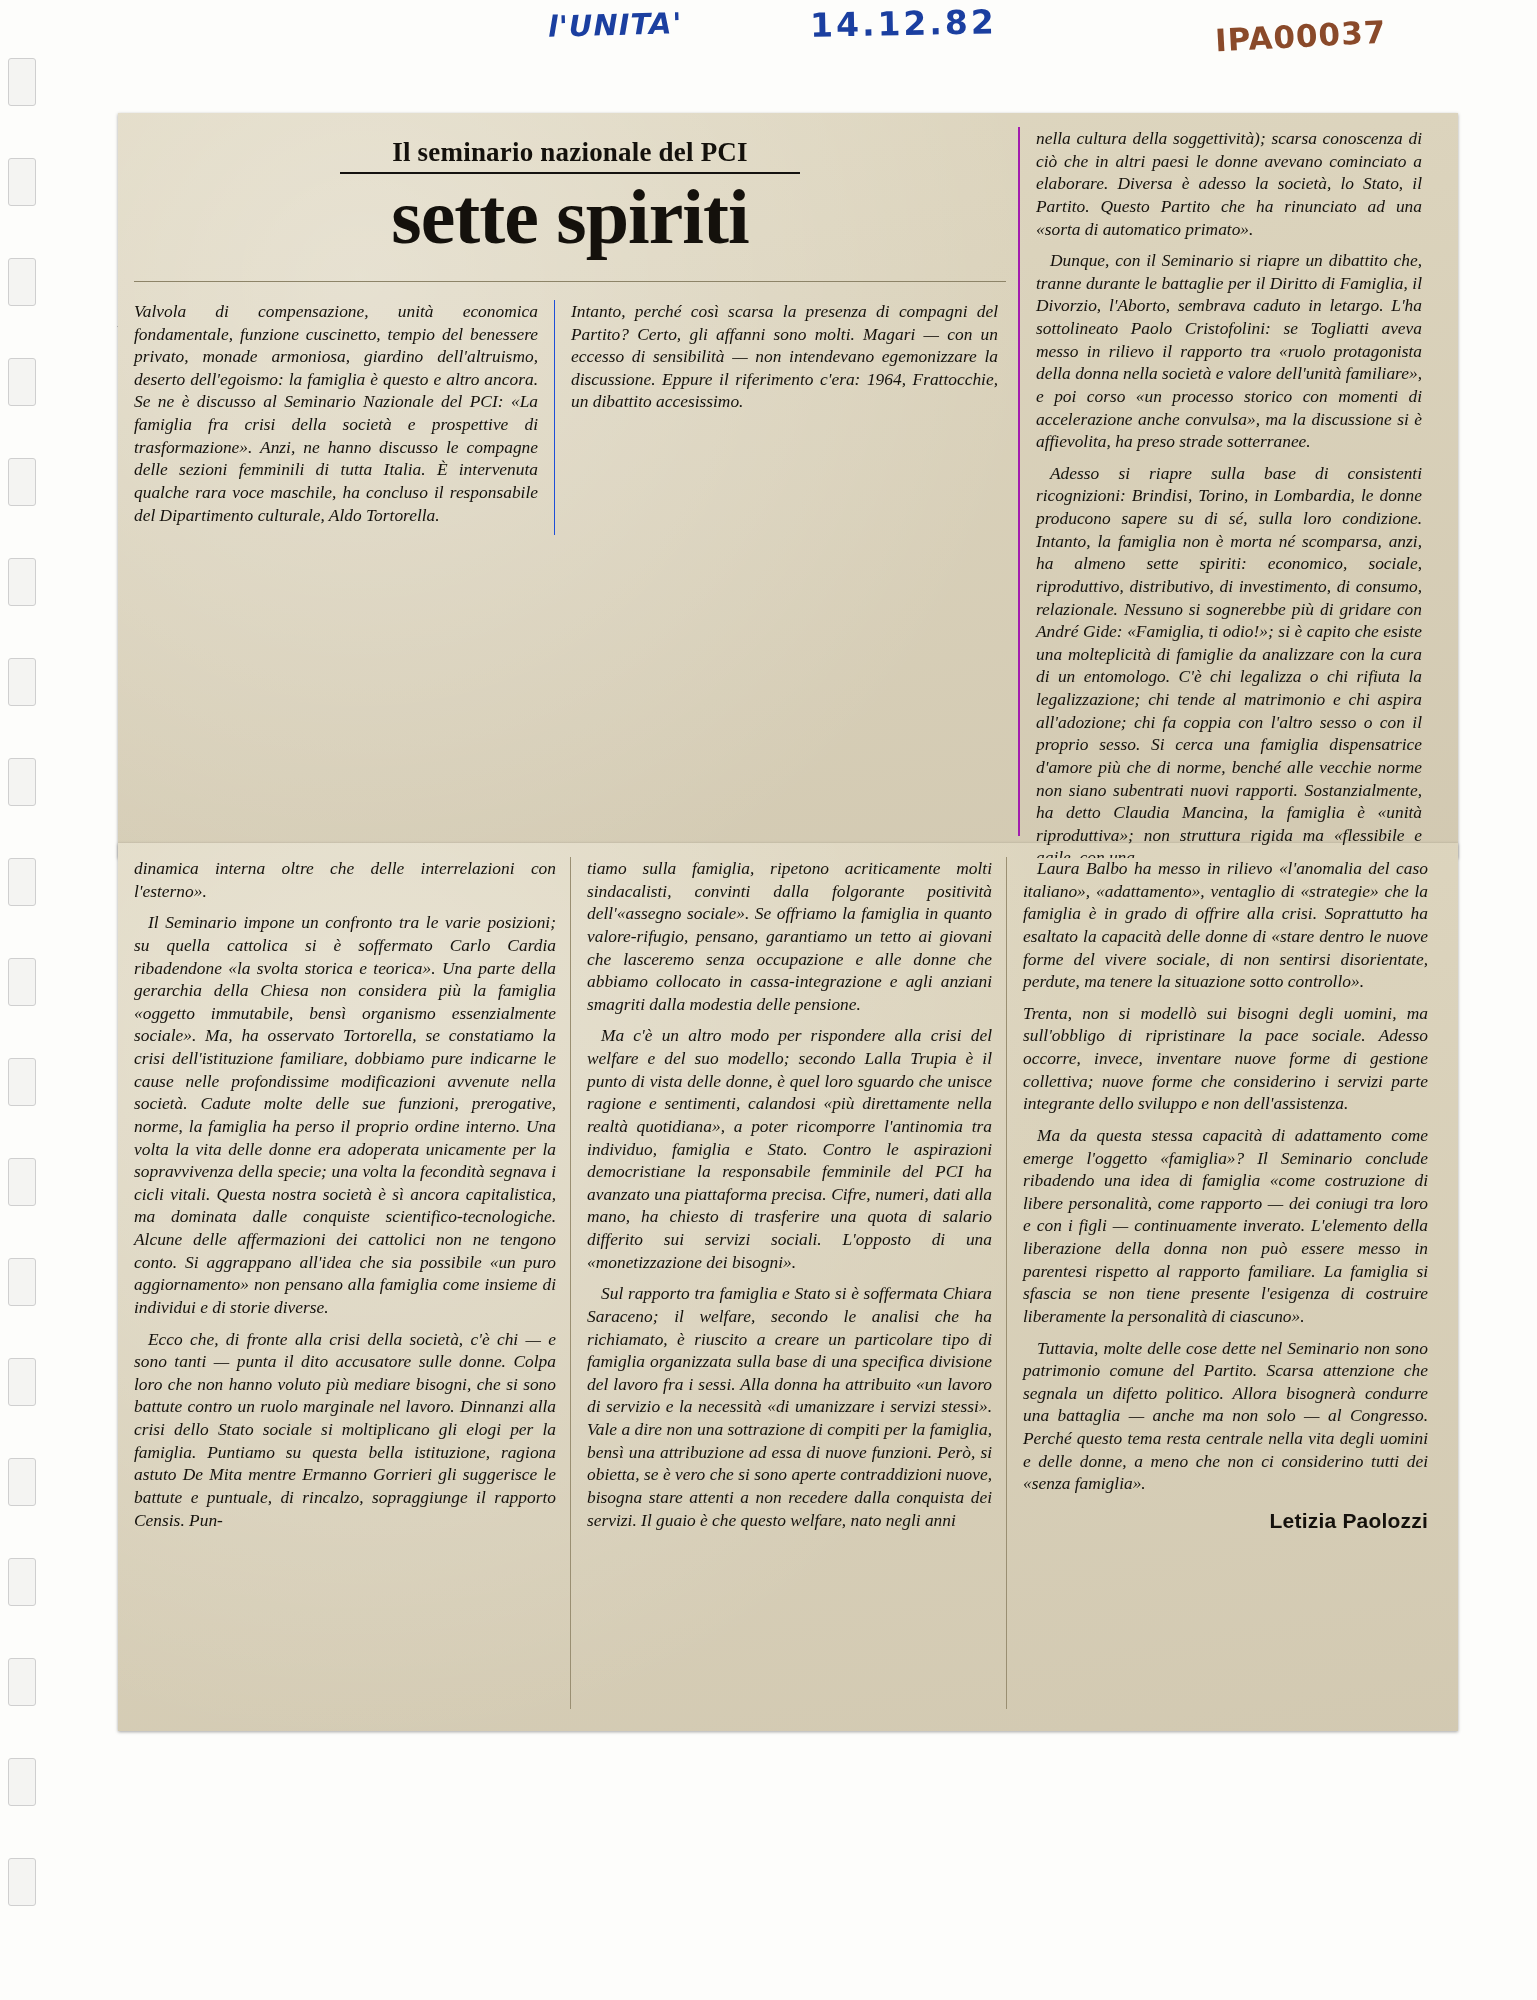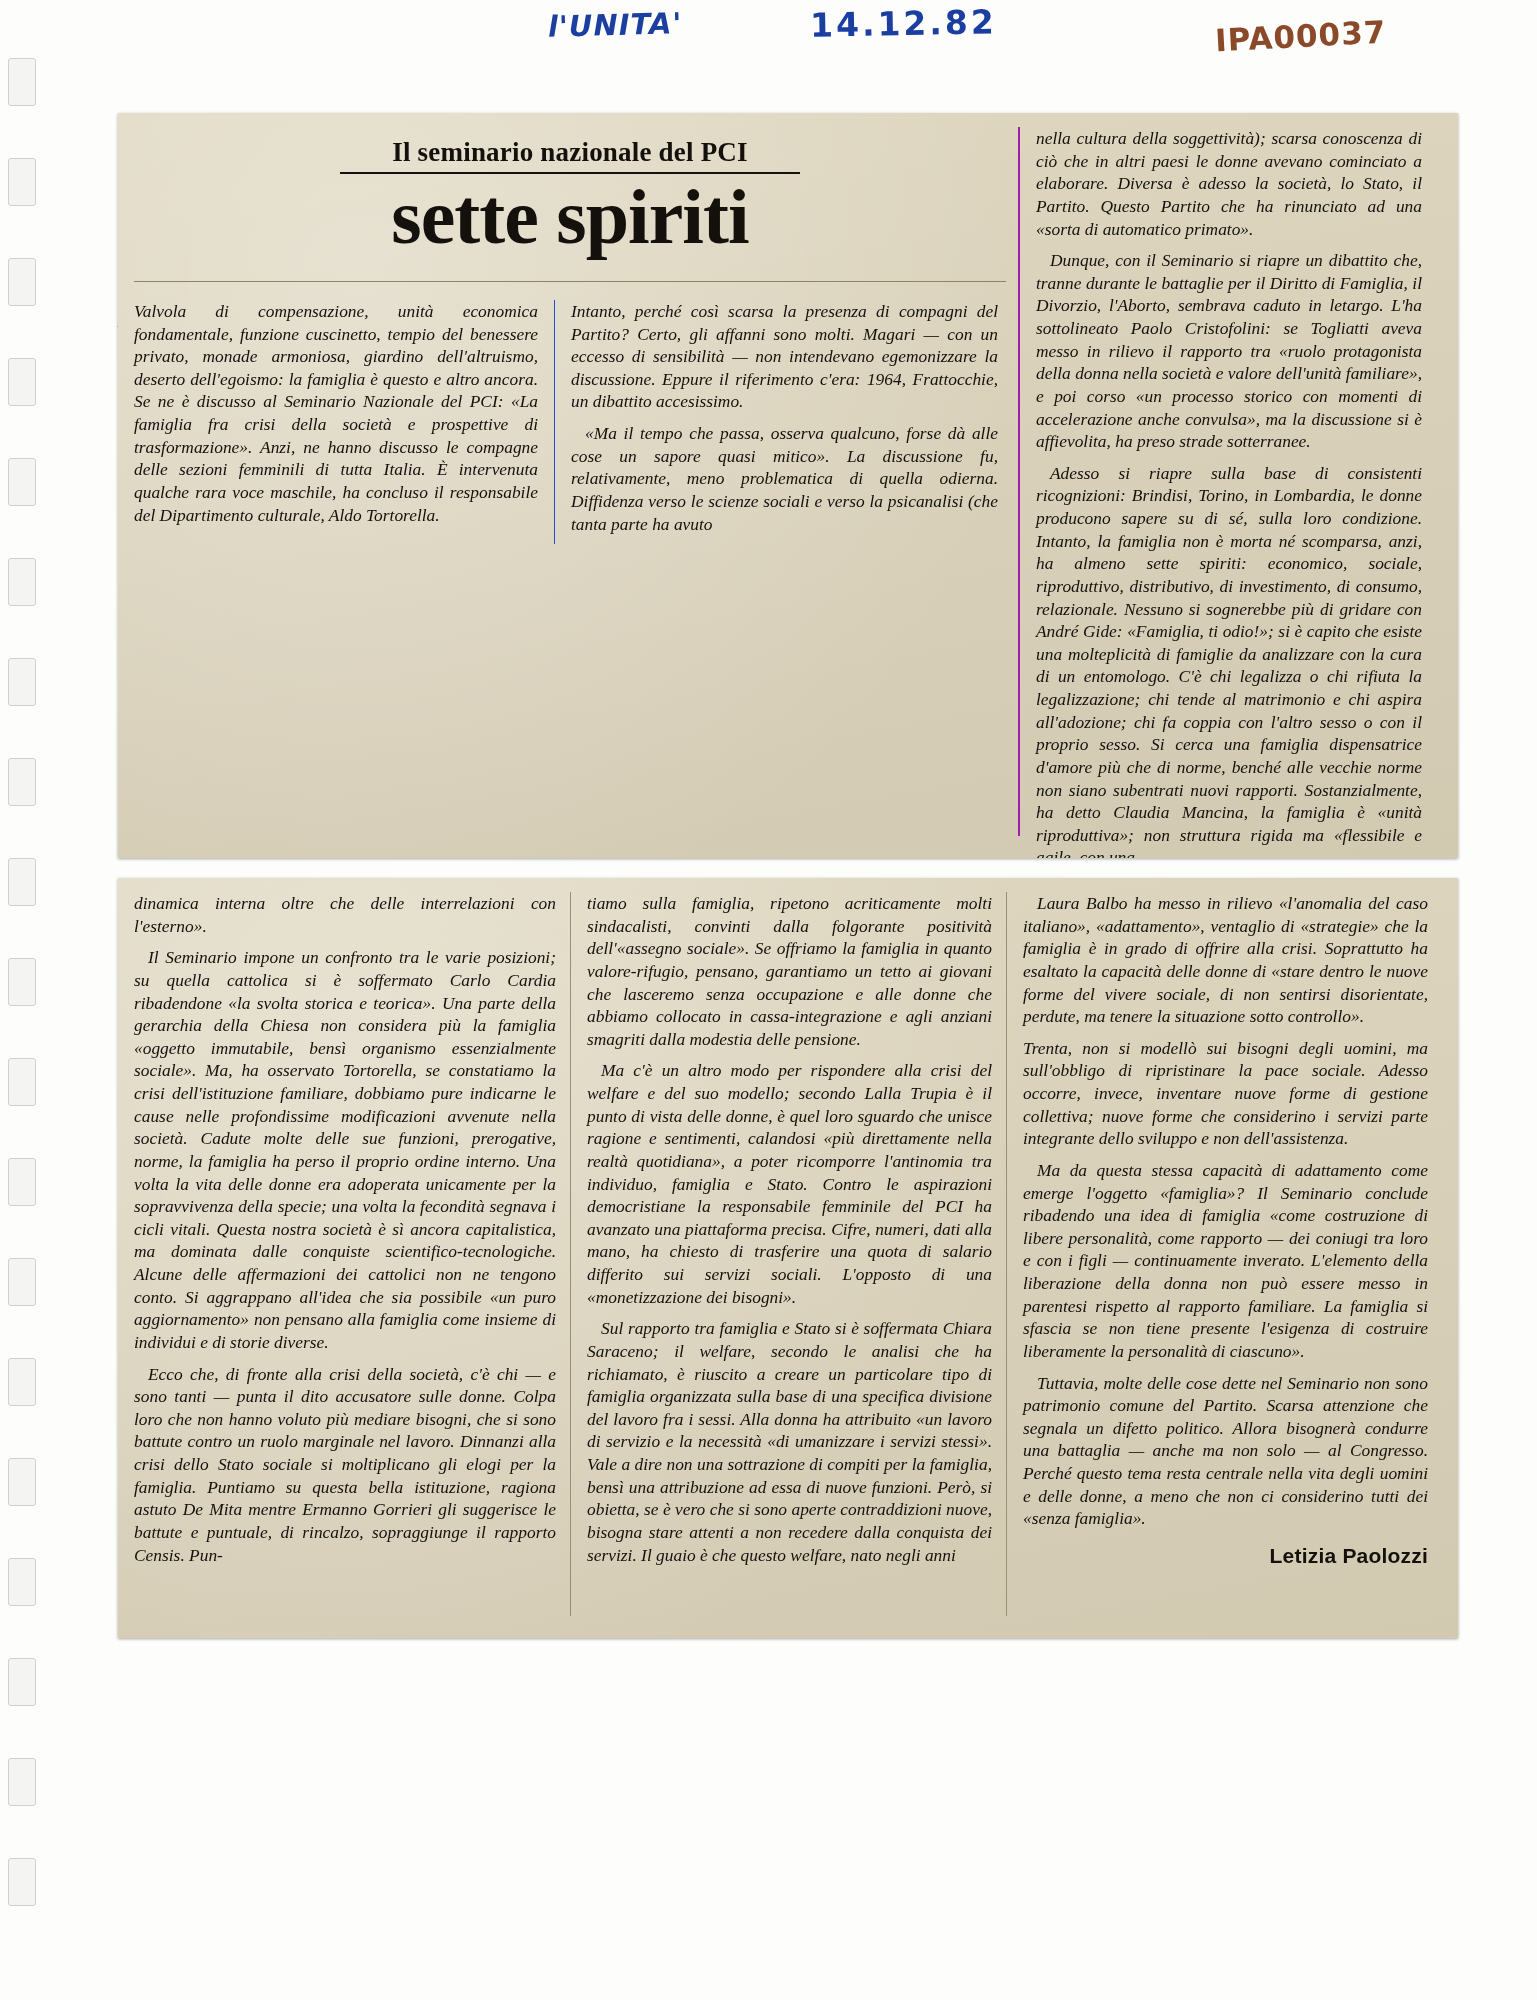--- a/index.html
+++ b/index.html
@@ -115,22 +115,22 @@
       radial-gradient(circle at 18% 22%, rgba(255,255,255,0.30), rgba(255,255,255,0) 55%),
       linear-gradient(170deg, rgba(186,170,128,0.16), rgba(140,120,80,0.22));
     pointer-events: none;
   }
 
   #clipping-top {
     left: 118px; top: 113px;
     width: 1340px; height: 745px;
   }
   #clipping-bottom {
-    left: 118px; top: 878px;
-    width: 1340px; height: 760px;
+    left: 118px; top: 843px;
+    width: 1340px; height: 888px;
   }
 
   .clip-inner {
     position: relative;
     z-index: 2;
     padding: 14px 16px 22px 16px;
     height: 100%;
     box-sizing: border-box;
   }
 
@@ -287,21 +287,20 @@
           </h1>
 
           <div class="headline-rule"></div>
 
           <div id="top-left-cols">
             <div id="top-col-a">
               <p class="body noindent">Valvola di compensazione, unità economica fondamentale, funzione cuscinetto, tempio del benessere privato, monade armoniosa, giardino dell'altruismo, deserto dell'egoismo: la famiglia è questo e altro ancora. Se ne è discusso al Seminario Nazionale del PCI: «La famiglia fra crisi della società e prospettive di trasformazione». Anzi, ne hanno discusso le compagne delle sezioni femminili di tutta Italia. È intervenuta qualche rara voce maschile, ha concluso il responsabile del Dipartimento culturale, Aldo Tortorella.</p>
             </div>
             <div id="top-col-b">
               <p class="body noindent">Intanto, perché così scarsa la presenza di compagni del Partito? Certo, gli affanni sono molti. Magari — con un eccesso di sensibilità — non intendevano egemonizzare la discussione. Eppure il riferimento c'era: 1964, Frattocchie, un dibattito accesissimo.</p>
-              <p class="body">«Ma il tempo che passa, osserva qualcuno, forse dà alle cose un sapore quasi mitico». La discussione fu, relativamente, meno problematica di quella odierna. Diffidenza verso le scienze sociali e verso la psicanalisi (che tanta parte ha avuto</p>
             </div>
           </div>
         </div>
 
         <div id="top-right">
           <p class="body noindent">nella cultura della soggettività); scarsa conoscenza di ciò che in altri paesi le donne avevano cominciato a elaborare. Diversa è adesso la società, lo Stato, il Partito. Questo Partito che ha rinunciato ad una «sorta di automatico primato».</p>
           <p class="body">Dunque, con il Seminario si riapre un dibattito che, tranne durante le battaglie per il Diritto di Famiglia, il Divorzio, l'Aborto, sembrava caduto in letargo. L'ha sottolineato Paolo Cristofolini: se Togliatti aveva messo in rilievo il rapporto tra «ruolo protagonista della donna nella società e valore dell'unità familiare», e poi corso «un processo storico con momenti di accelerazione anche convulsa», ma la discussione si è affievolita, ha preso strade sotterranee.</p>
           <p class="body">Adesso si riapre sulla base di consistenti ricognizioni: Brindisi, Torino, in Lombardia, le donne producono sapere su di sé, sulla loro condizione. Intanto, la famiglia non è morta né scomparsa, anzi, ha almeno sette spiriti: economico, sociale, riproduttivo, distributivo, di investimento, di consumo, relazionale. Nessuno si sognerebbe più di gridare con André Gide: «Famiglia, ti odio!»; si è capito che esiste una molteplicità di famiglie da analizzare con la cura di un entomologo. C'è chi legalizza o chi rifiuta la legalizzazione; chi tende al matrimonio e chi aspira all'adozione; chi fa coppia con l'altro sesso o con il proprio sesso. Si cerca una famiglia dispensatrice d'amore più che di norme, benché alle vecchie norme non siano subentrati nuovi rapporti. Sostanzialmente, ha detto Claudia Mancina, la famiglia è «unità riproduttiva»; non struttura rigida ma «flessibile e agile, con una</p>
         </div>
 

